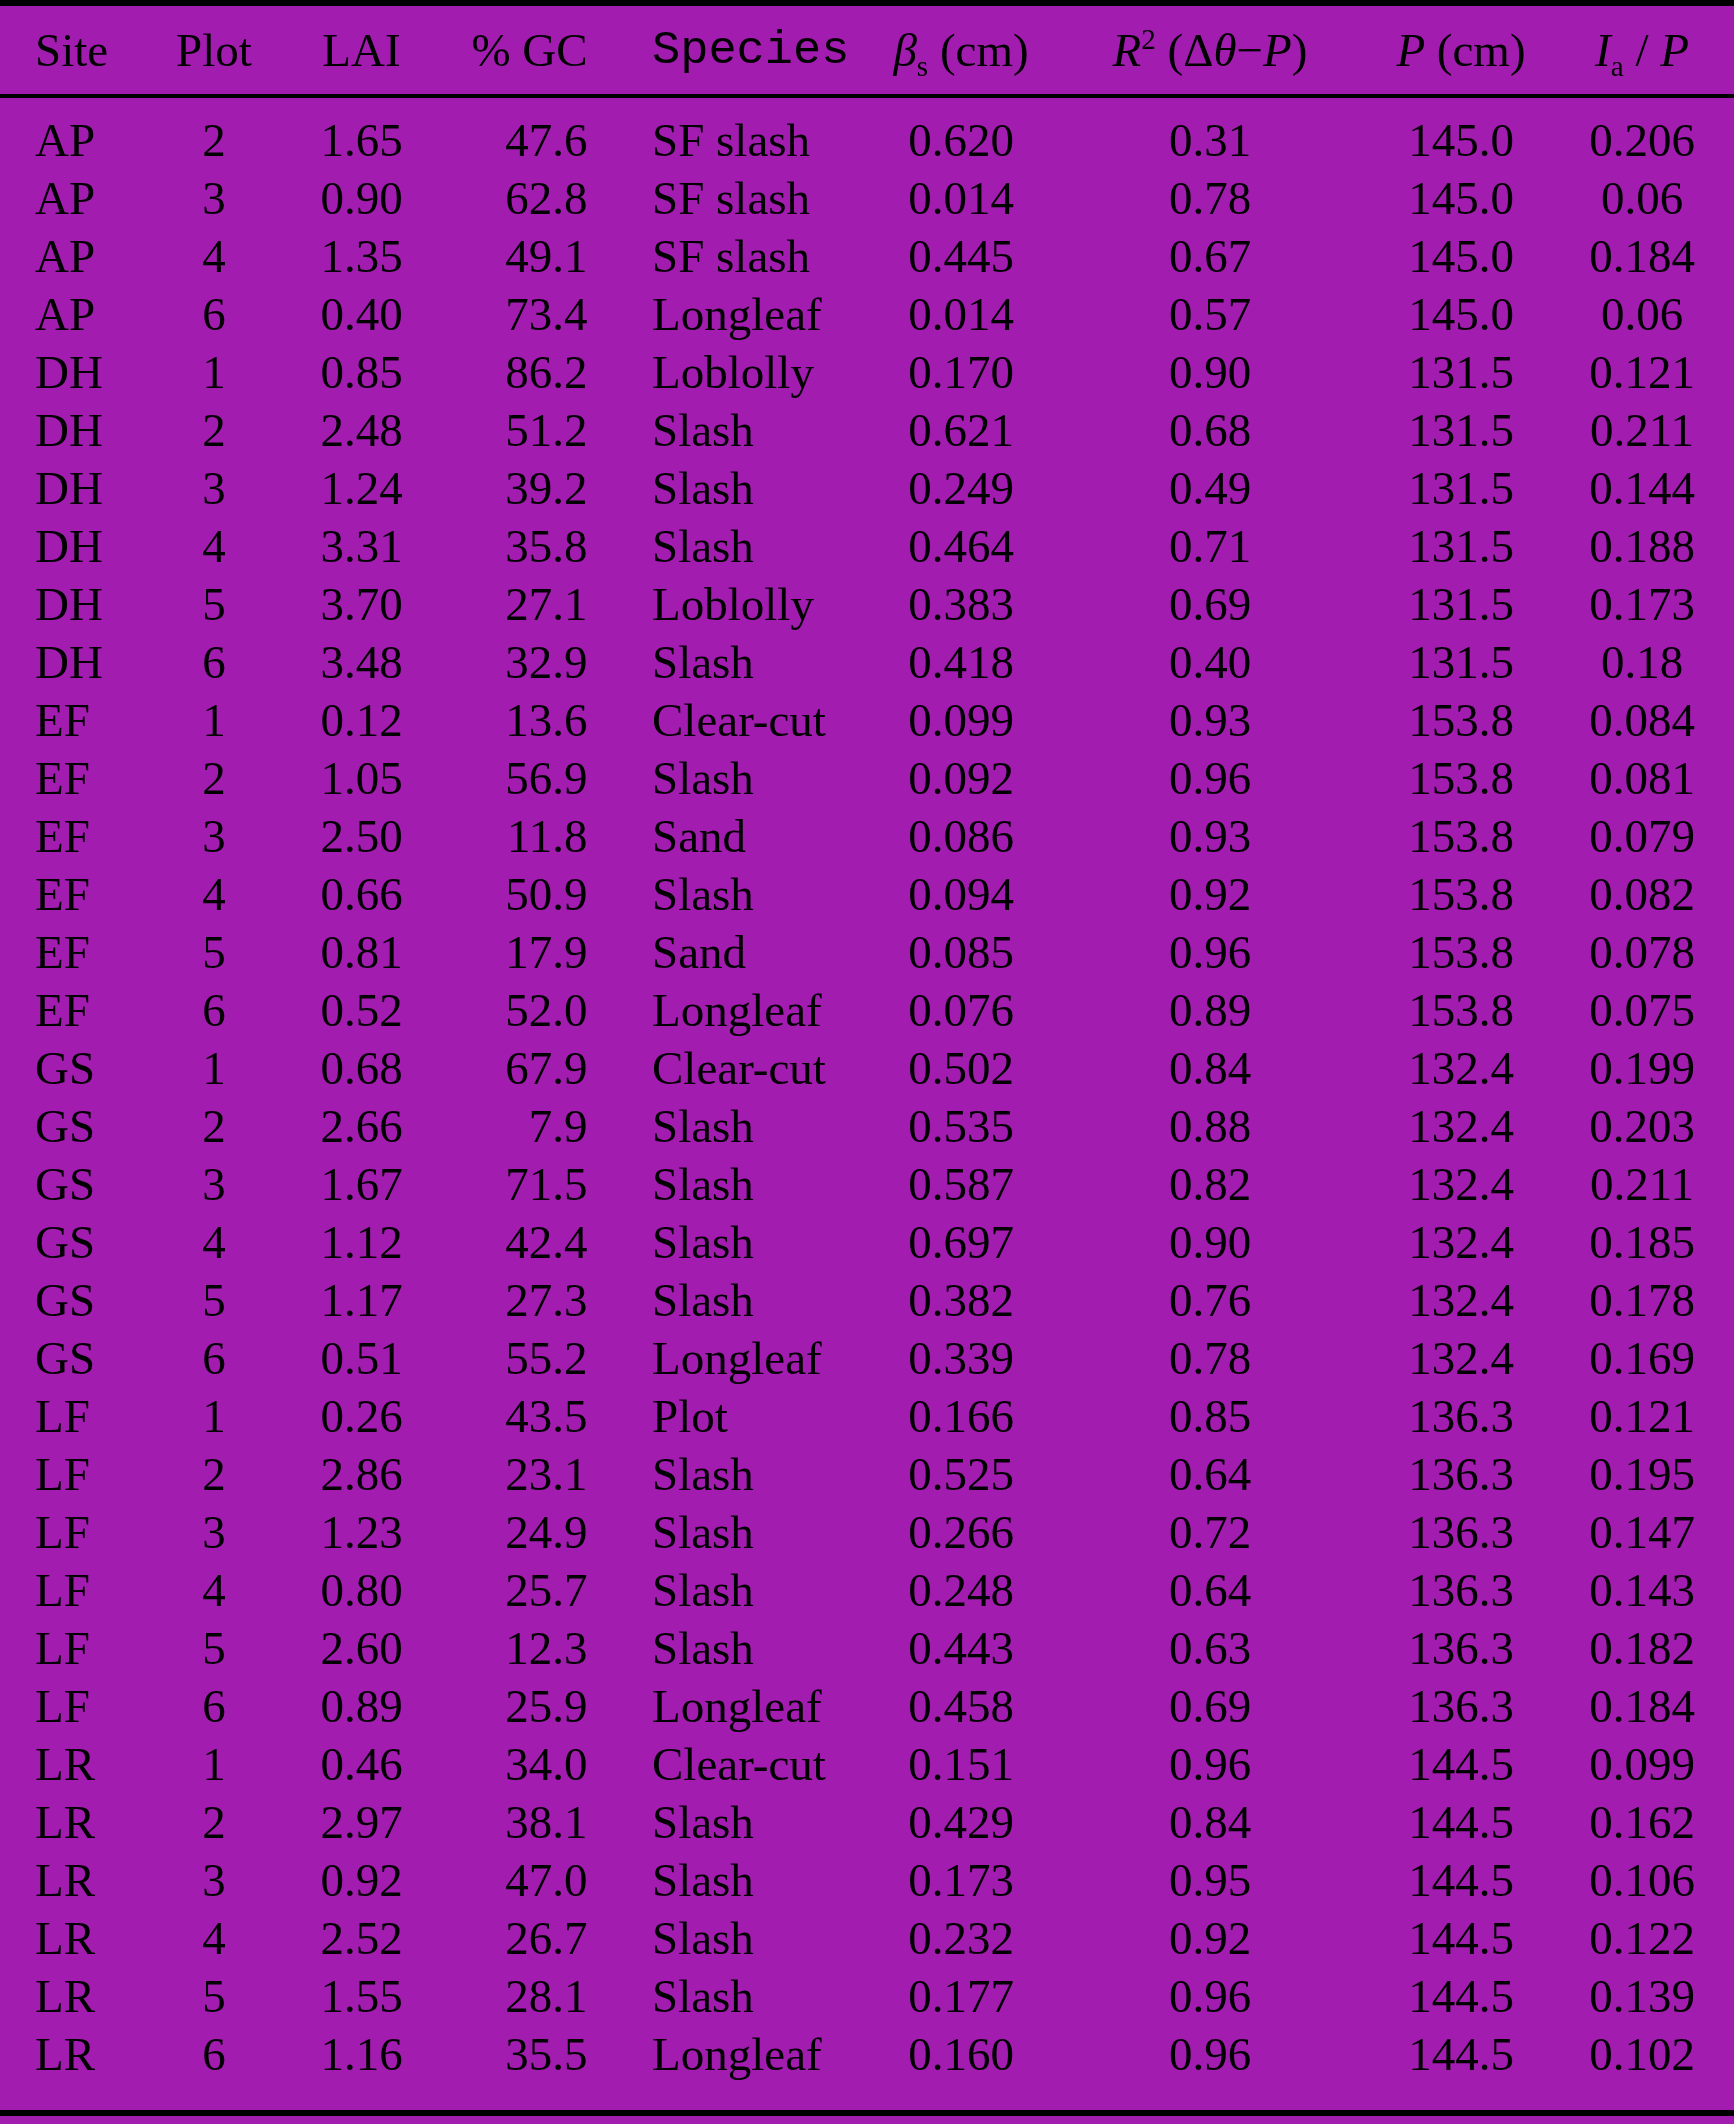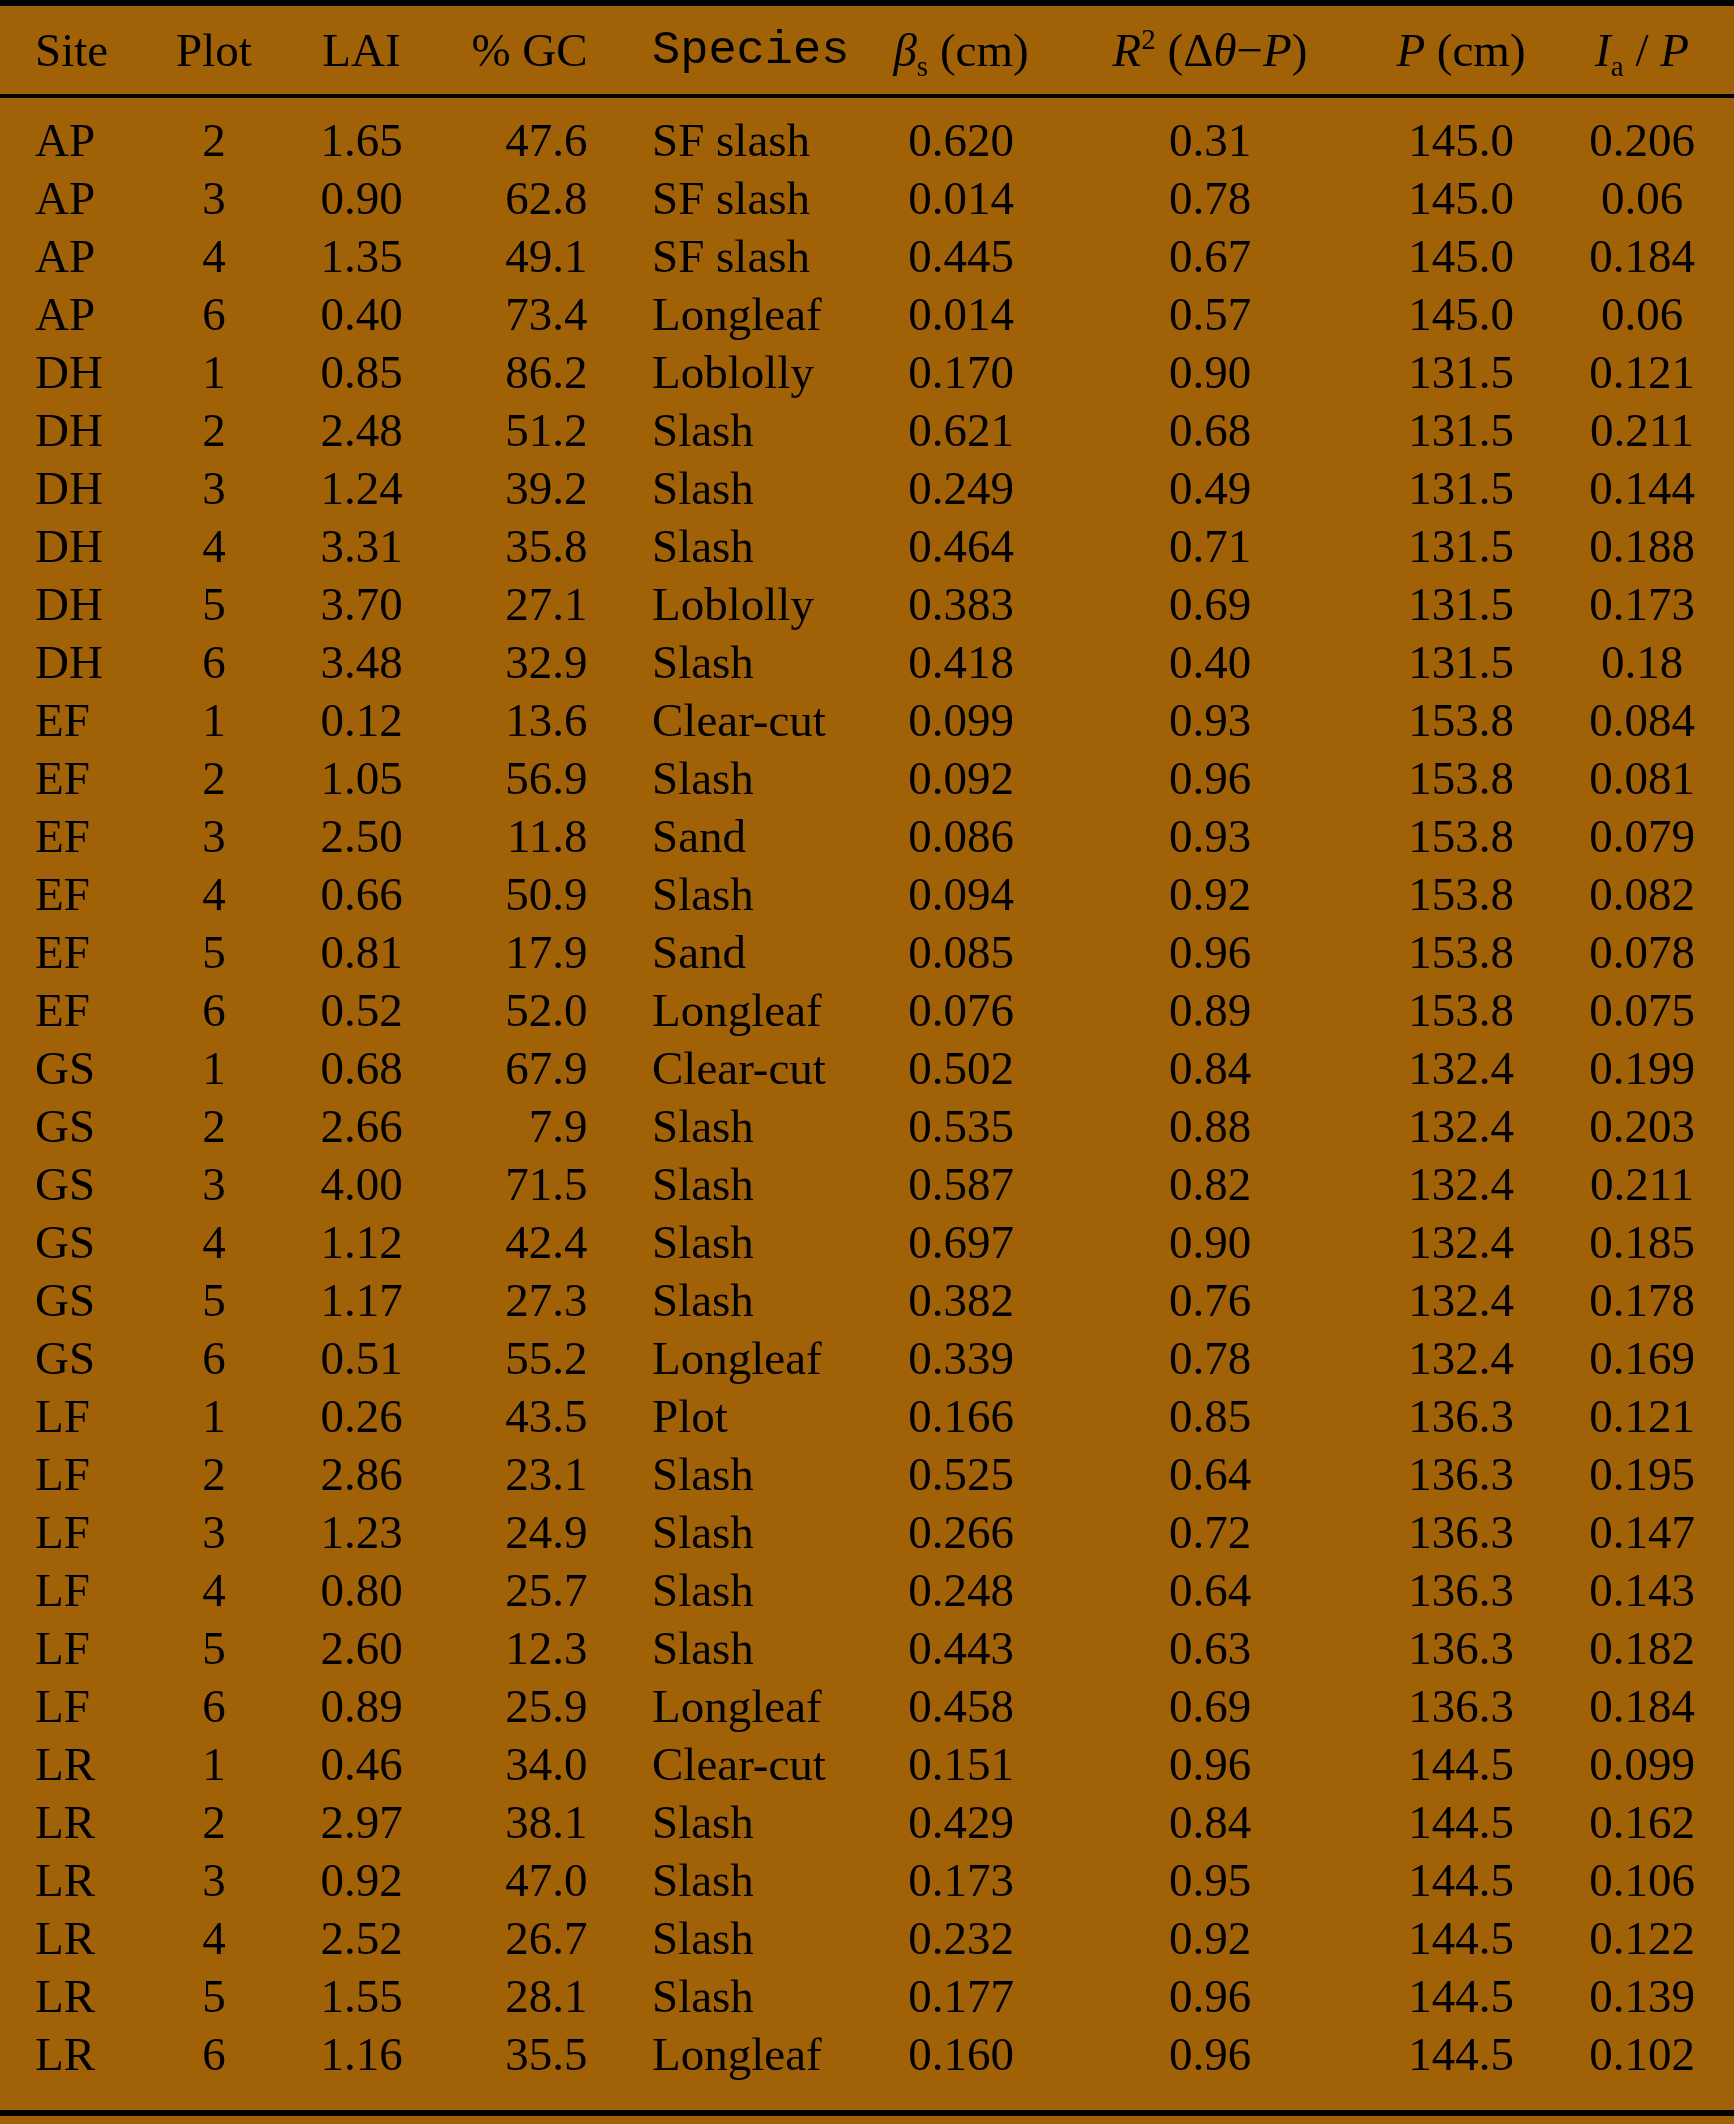--- a/index.html
+++ b/index.html
@@ -4,21 +4,21 @@
 <style>
   html, body {
     margin: 0;
     padding: 0;
     background: #ffffff;
   }
   .page {
     position: relative;
     width: 1734px;
     height: 2125px;
-    background: #a16207;
+    background: #a21caf;
     overflow: hidden;
     font-family: "Liberation Serif", "DejaVu Serif", serif;
     color: #000000;
   }
   table.data-table {
     width: 1734px;
     border-collapse: collapse;
     table-layout: fixed;
     border-top: 6.7px solid #000000;
     border-bottom: 6.7px solid #000000;
@@ -303,21 +303,21 @@
           <td class="ar pad-gc">7.9</td>
           <td class="al pad-species">Slash</td>
           <td class="ac">0.535</td>
           <td class="ac">0.88</td>
           <td class="ac">132.4</td>
           <td class="ar pad-iap">0.203</td>
         </tr>
         <tr>
           <td class="al pad-site">GS</td>
           <td class="ac">3</td>
-          <td class="ac">4.00</td>
+          <td class="ac">1.67</td>
           <td class="ar pad-gc">71.5</td>
           <td class="al pad-species">Slash</td>
           <td class="ac">0.587</td>
           <td class="ac">0.82</td>
           <td class="ac">132.4</td>
           <td class="ar pad-iap">0.211</td>
         </tr>
         <tr>
           <td class="al pad-site">GS</td>
           <td class="ac">4</td>

